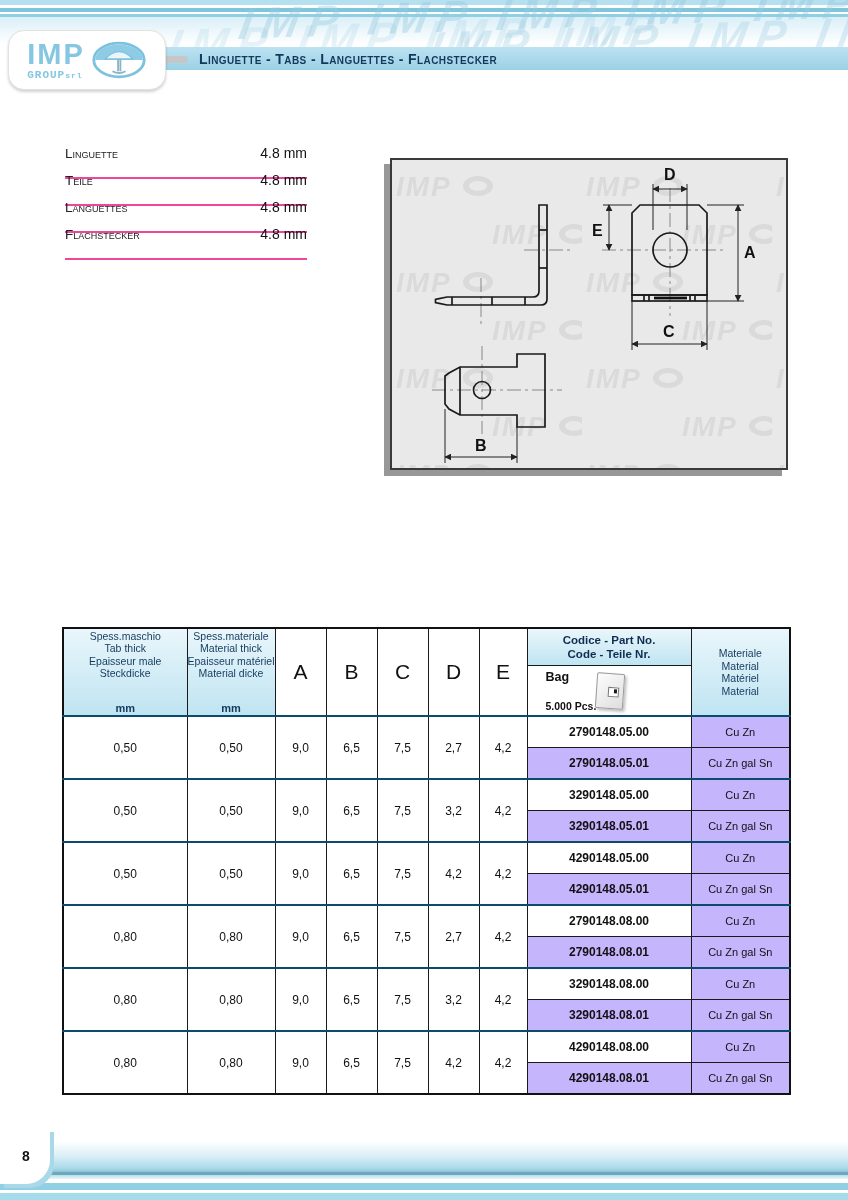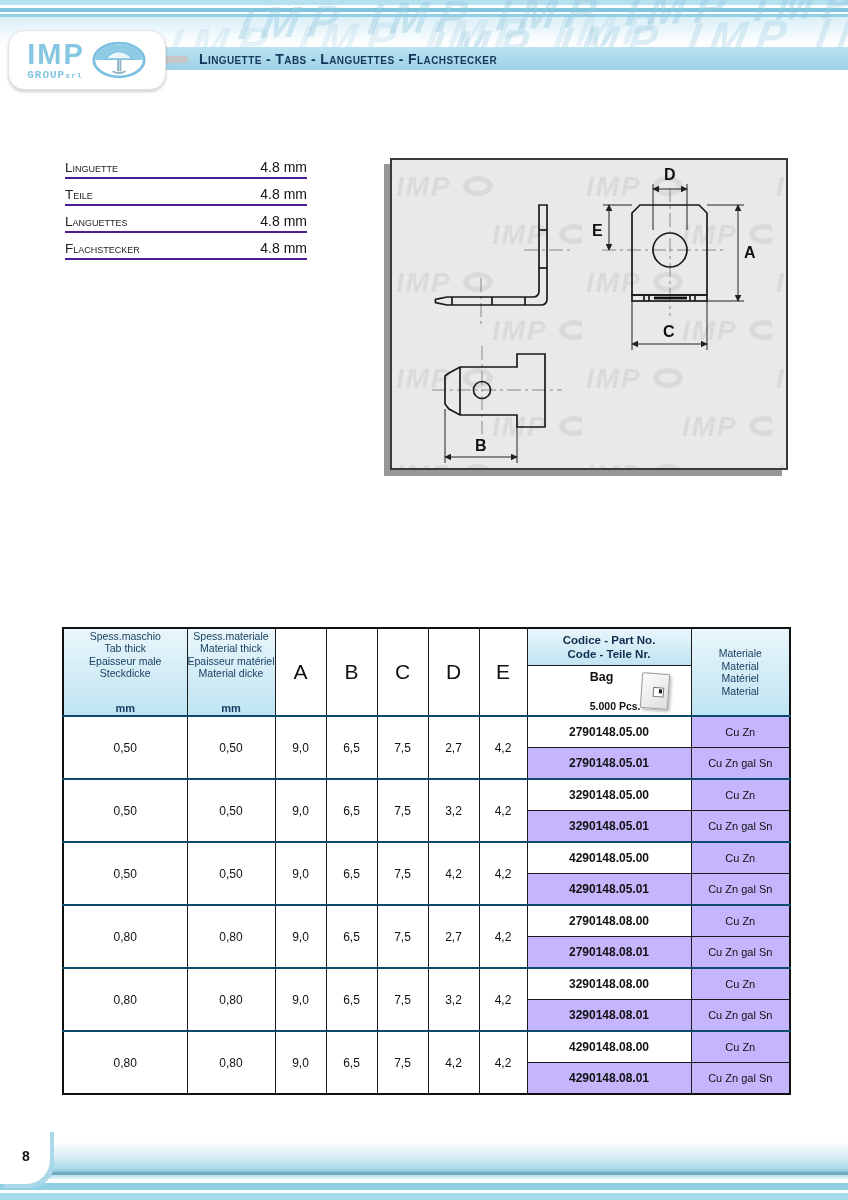--- a/index.html
+++ b/index.html
@@ -29,41 +29,41 @@
       border:1px solid #e2e2e2;border-radius:16px;box-shadow:0 2px 3px rgba(0,0,0,.18);
       display:flex;align-items:center;justify-content:center;gap:6px;z-index:3;}
   .logo-txt{display:flex;flex-direction:column;line-height:1;}
   .logo-brand{font-size:29px;font-weight:800;color:#85c6e2;letter-spacing:2px;}
   .logo-group{font-size:11px;font-weight:800;color:#85c6e2;letter-spacing:1px;margin-top:1px;font-family:Liberation Mono, monospace;}
   .logo-group .srl{font-size:8px;}
 
   
   .specs{position:absolute;left:65px;top:152px;width:242px;}
   .spec-row{height:27px;display:flex;justify-content:space-between;align-items:flex-end;
-      border-bottom:2px solid #4c1d95;padding-bottom:2px;box-sizing:border-box;}
+      border-bottom:2px solid #ec4899;padding-bottom:16px;box-sizing:border-box;}
   .spec-label{font-variant:small-caps;font-size:13.5px;color:#222;}
   .spec-value{font-size:14px;color:#111;}
 
   
   .panel{position:absolute;left:390px;top:158px;width:394px;height:308px;background:#e9e9e9;
       border:2px solid #3a3a3a;box-shadow:-6px 6px 0 #979797;}
   .panel svg{display:block;}
 
   
   table.dt{position:absolute;left:62px;top:627px;border-collapse:collapse;table-layout:fixed;
       width:727px;background:#fff;border:2px solid #111;}
   table.dt th,table.dt td{border:1.5px solid #1a1a1a;padding:0;vertical-align:middle;
       text-align:center;overflow:hidden;}
   th.blue{background:linear-gradient(180deg,#eaf6fb 0%,#bfe4f2 100%);}
   .hc-lines{font-size:10.5px;line-height:12.5px;color:#143a5e;font-weight:400;}
   .hc-lines .unit{font-weight:700;margin-top:22px;font-size:11px;}
   th.dimh{font-size:21px;font-weight:400;color:#111;background:#fff;}
   th.codeh{height:36px;font-size:11.5px;font-weight:700;color:#0f2d50;line-height:14px;}
   th.bagcell{height:49px;background:#fff;}
-  .bagwrap{display:flex;align-items:center;justify-content:flex-end;padding:0 22px 0 18px;}
+  .bagwrap{display:flex;align-items:center;justify-content:flex-start;padding:0 22px 0 18px;}
   .bagtxt{text-align:left;}
   .bagb{font-size:12.5px;font-weight:700;color:#111;}
   .bagq{font-size:10.5px;color:#111;margin-top:16px;}
   .bag{width:26px;height:34px;background:linear-gradient(135deg,#fdfdfd,#dedede);
       border:1px solid #9a9a9a;border-radius:2px;transform:rotate(4deg);position:relative;
       box-shadow:2px 2px 3px rgba(0,0,0,.25);}
   .bag::after{content:"";position:absolute;right:4px;top:13px;width:9px;height:8px;
       background:#fff;border:1px solid #777;}
   .bag::before{content:"";position:absolute;right:6px;top:15px;width:3px;height:4px;
       background:#1a1a1a;z-index:1;}

